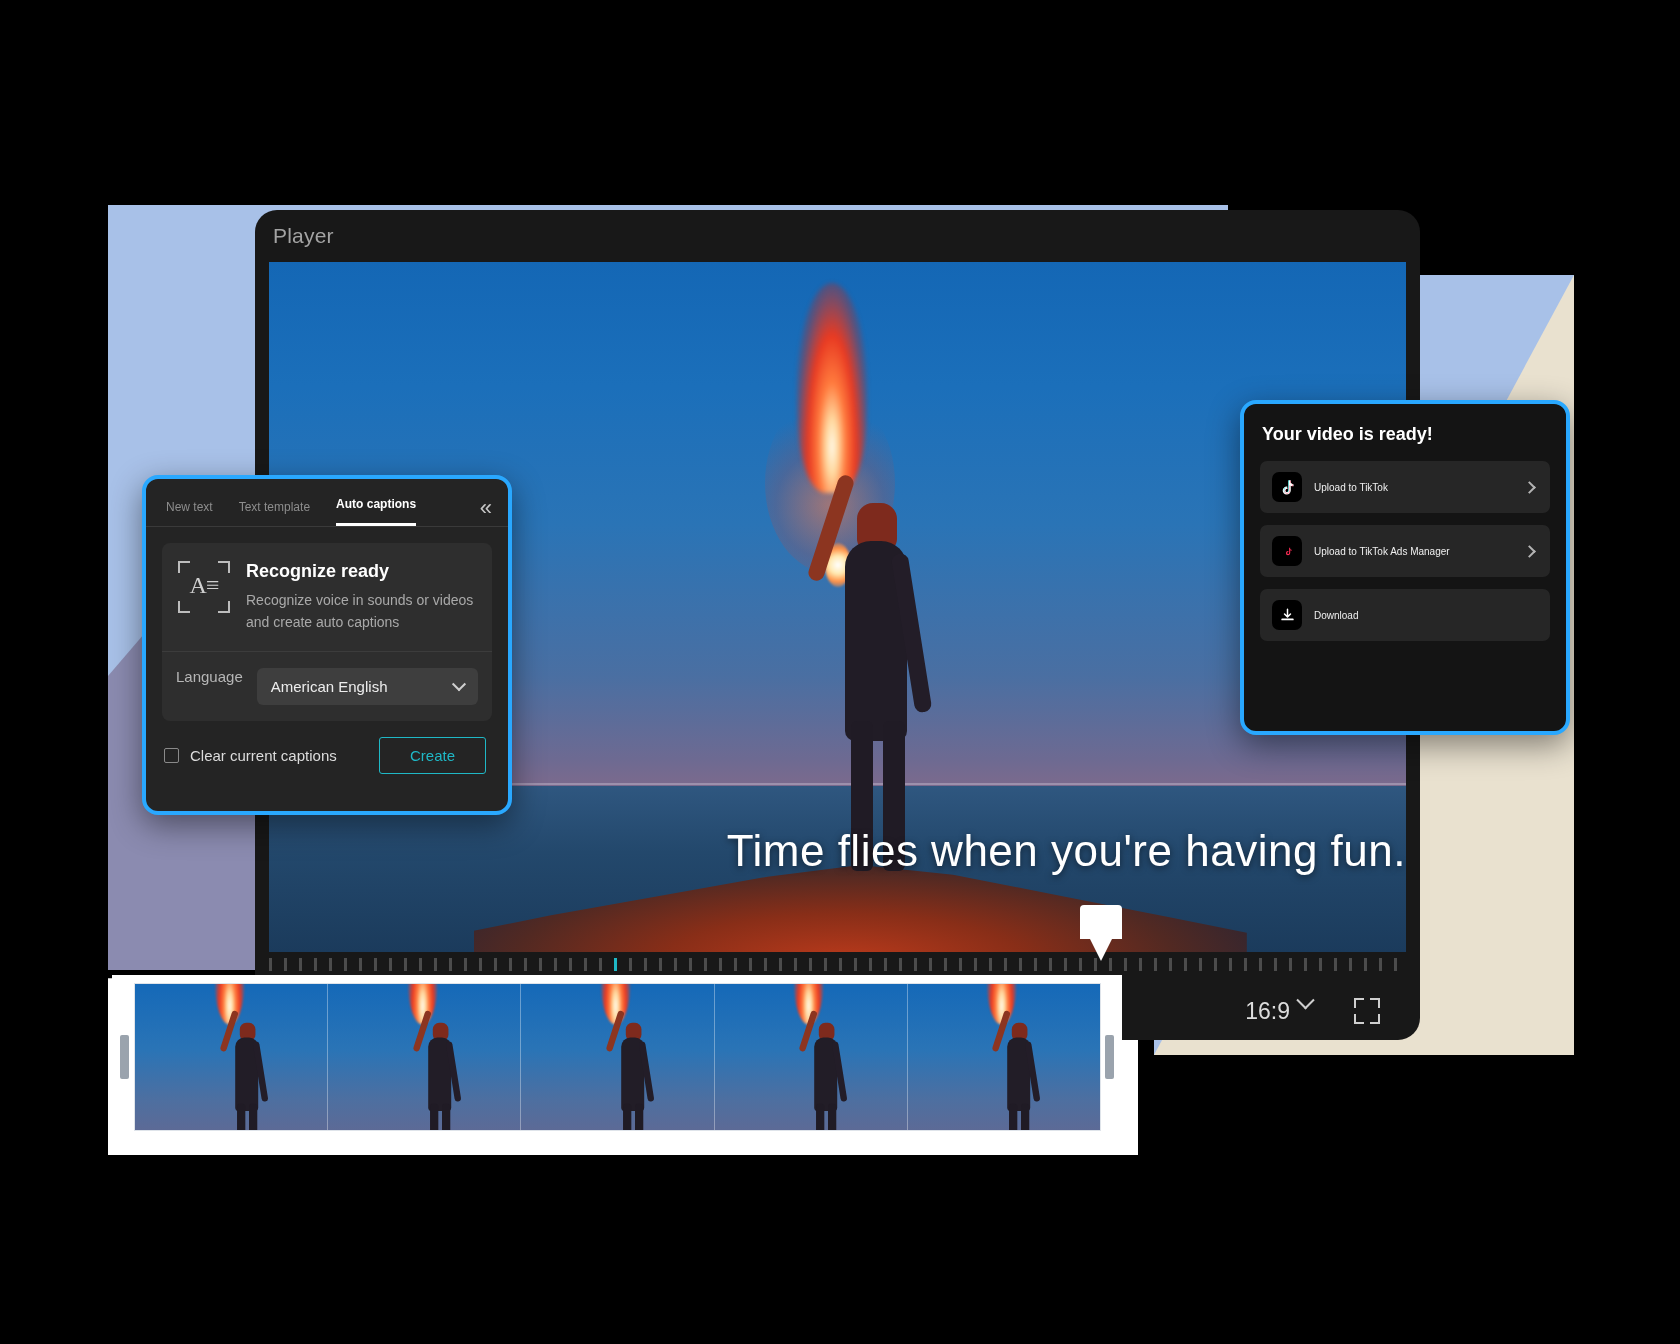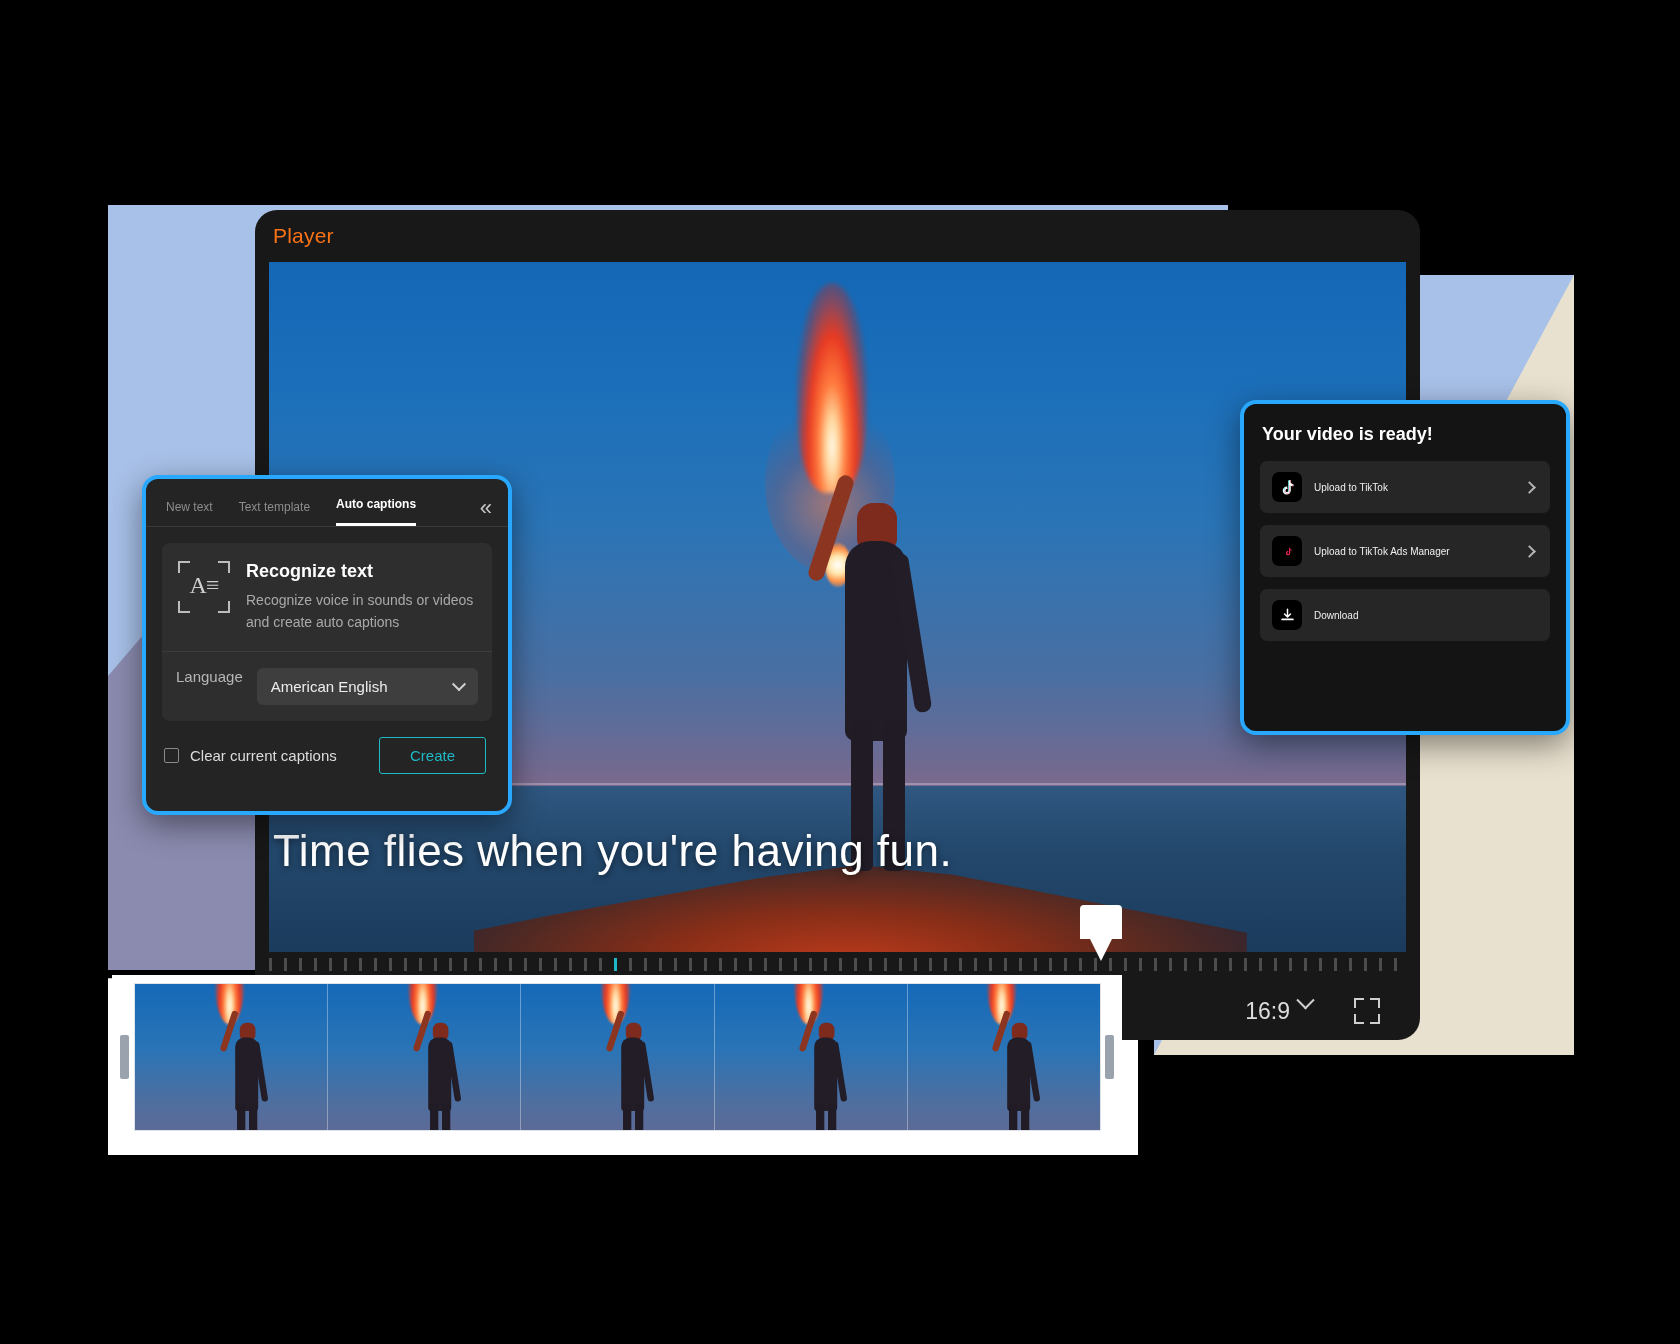--- a/index.html
+++ b/index.html
@@ -61,21 +61,21 @@
   .editor {
     position: absolute;
     left: 255px; top: 210px;
     width: 1165px; height: 830px;
     background: #181818;
     border-radius: 22px;
   }
   .editor-title {
     position: absolute;
     left: 18px; top: 14px;
-    font-size: 21px; color: #f97316;
+    font-size: 21px; color: #a3a3a3;
     letter-spacing: .2px;
   }
   .video-frame {
     position: absolute;
     left: 14px; top: 52px;
     width: 1137px; height: 690px;
     overflow: hidden;
     background: #16304f;
   }
 
@@ -155,22 +155,22 @@
   }
   .flare-glow {
     position: absolute; left: -46px; top: -40px;
     width: 130px; height: 180px;
     background: radial-gradient(circle at 50% 62%, rgba(255,120,70,.55) 0%, rgba(220,60,40,.20) 42%, rgba(200,50,40,0) 72%);
     border-radius: 50%;
   }
 
   .caption {
     position: absolute;
-    left: 4px; right: 0; bottom: 76px;
-    text-align: left;
+    left: 12px; right: 0; bottom: 76px;
+    text-align: right;
     font-size: 44px;
     color: #ffffff;
     letter-spacing: .5px;
     text-shadow: 0 2px 7px rgba(0,0,0,.55);
     font-weight: 300;
   }
 
   
   .ruler {
     position: absolute;
@@ -569,21 +569,21 @@
 
     <div class="recognize">
       <div class="rv-icon">
         <span class="corner tl"></span>
           <span class="corner tr"></span>
         <span class="corner bl"></span>
           <span class="corner br"></span>
         <span class="glyph">A≡</span>
       </div>
       <div>
-        <div class="rv-title">Recognize text</div>
+        <div class="rv-title">Recognize ready</div>
         <div class="rv-desc">Recognize voice in sounds or videos and create auto captions</div>
       </div>
     </div>
 
     <div class="lang-row">
       <span class="lang-label">Language</span>
       <div class="lang-select">
         <span>American English</span>
         <span class="cd"></span>
       </div>

